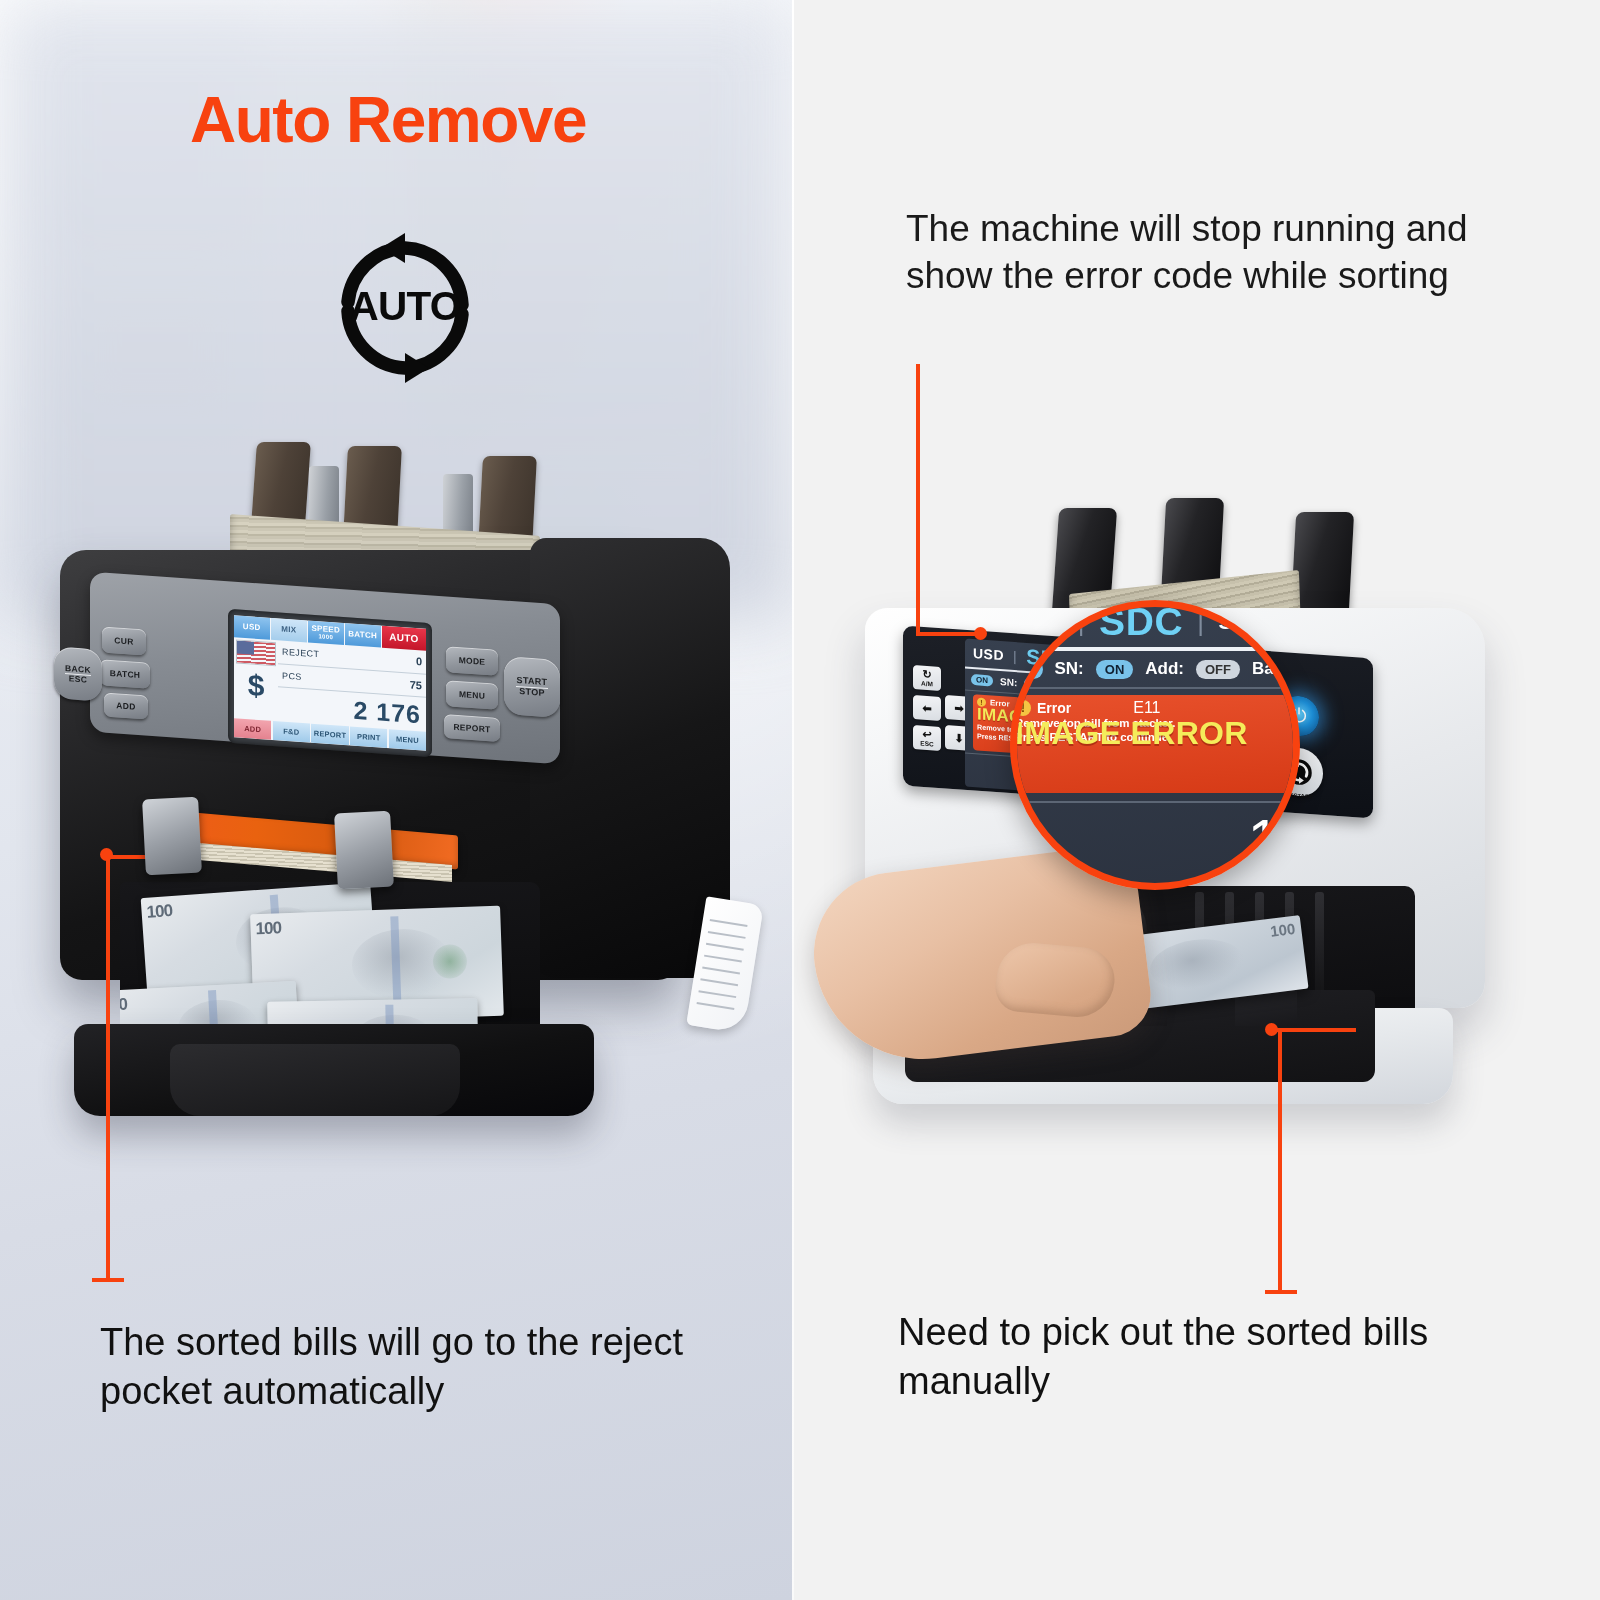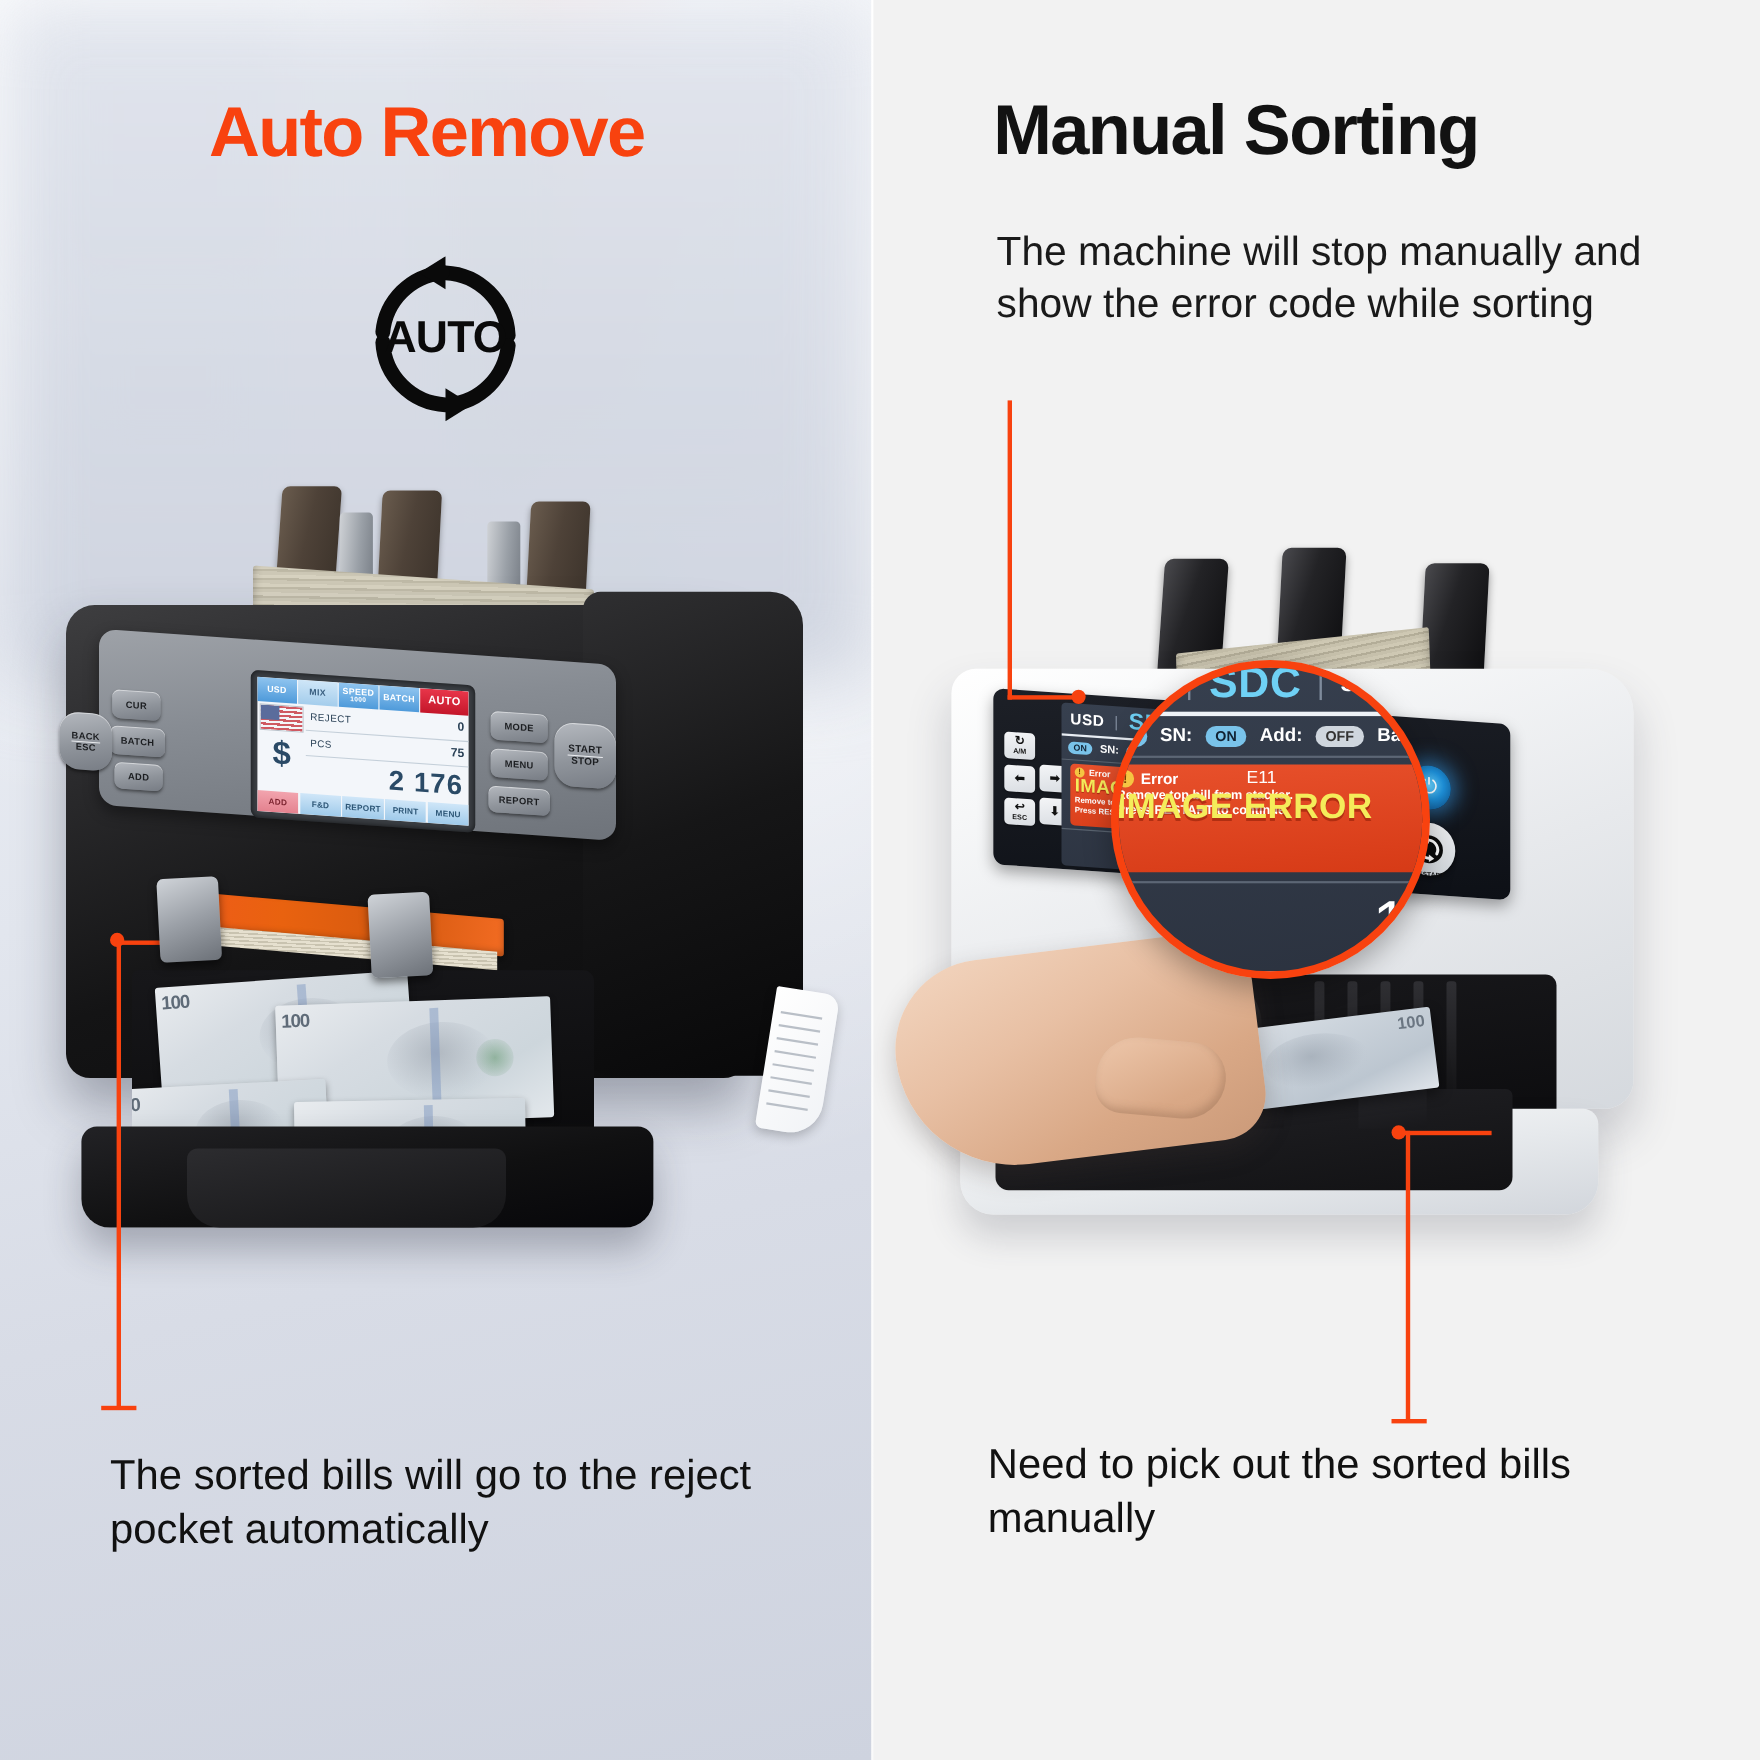--- a/index.html
+++ b/index.html
@@ -403,22 +403,21 @@
     <div class="bg-blur bg-shelf2"></div>
     <div class="bg-blur bg-col"></div>
     <div class="bg-blur bg-win"></div>
     <div class="bg-floor"></div>
   </div>
 
   <div class="panel-right"></div>
   <div class="divider"></div>
 
   <div class="title" id="title-auto">Auto Remove</div>
-  <div class="title" id="title-manual">Manual Sorting</div>
-  <div class="subtext">The machine will stop manually and show the error code while sorting</div>
+  <div class="subtext">The machine will stop running and show the error code while sorting</div>
 
   <svg class="auto-icon" viewBox="0 0 100 100">
     <path d="M50 10 A40 40 0 0 1 88 48" fill="none" stroke="#0a0a0a" stroke-width="9" stroke-linecap="round"></path>
     <path d="M88 54 A40 40 0 0 1 52 90" fill="none" stroke="#0a0a0a" stroke-width="9" stroke-linecap="round"></path>
     <path d="M50 90 A40 40 0 0 1 12 52" fill="none" stroke="#0a0a0a" stroke-width="9" stroke-linecap="round"></path>
     <path d="M12 46 A40 40 0 0 1 48 10" fill="none" stroke="#0a0a0a" stroke-width="9" stroke-linecap="round"></path>
     <polygon points="50,0 50,20 34,10" fill="#0a0a0a"></polygon>
     <polygon points="50,100 50,80 66,90" fill="#0a0a0a"></polygon>
     <text x="50" y="58" text-anchor="middle" font-family="Liberation Sans, sans-serif" font-size="27" font-weight="bold" fill="#0a0a0a" letter-spacing="-0.5">AUTO</text>
   </svg>

